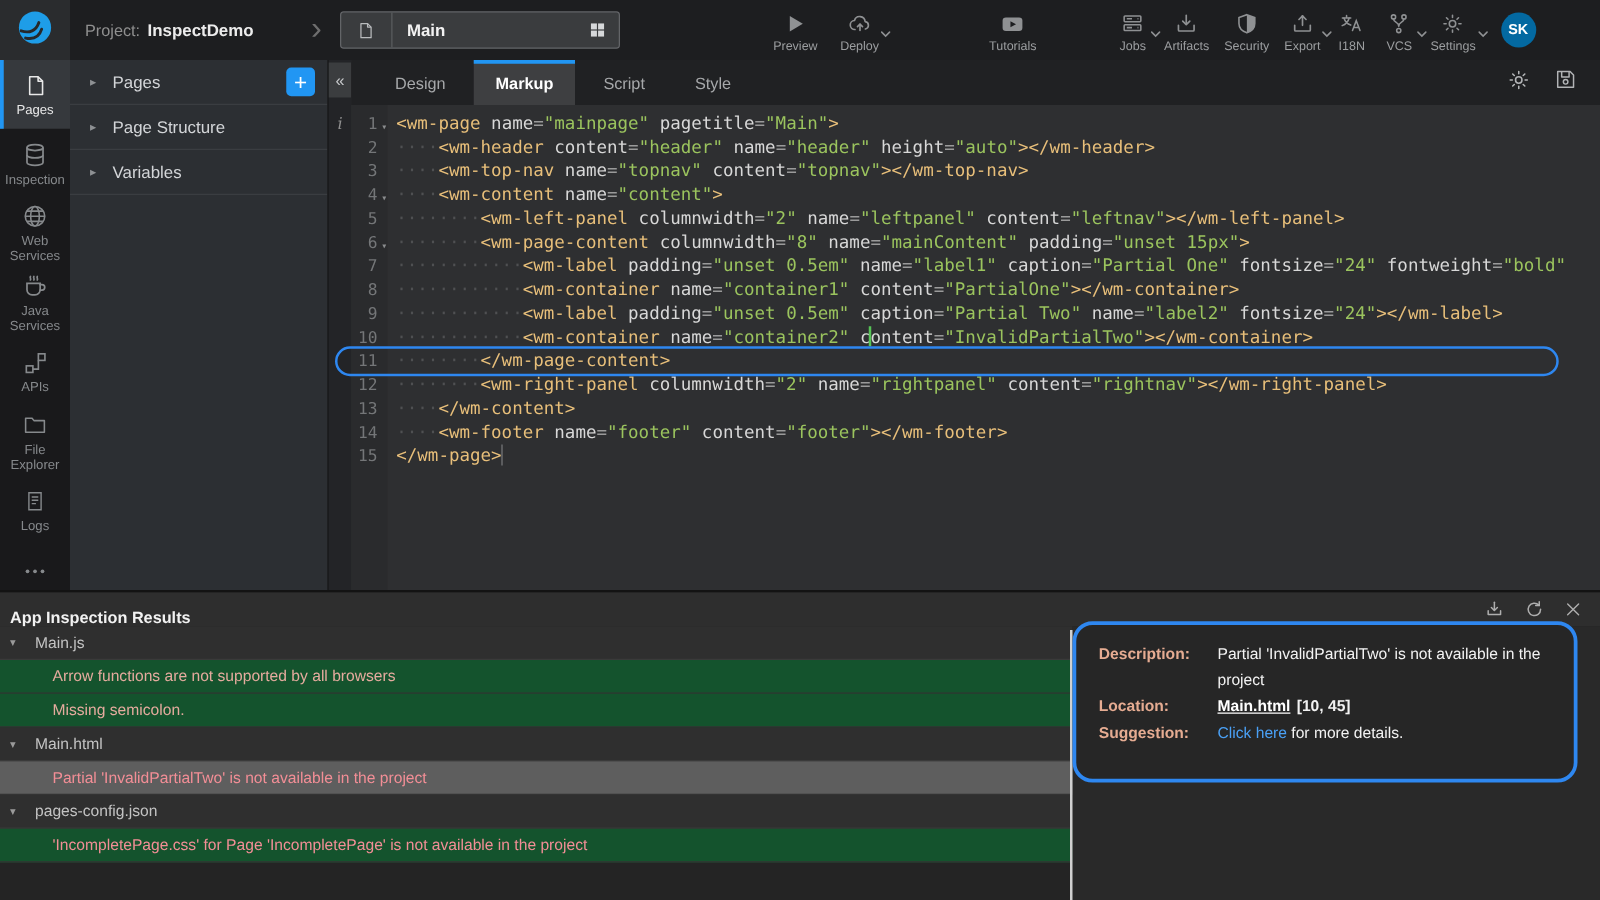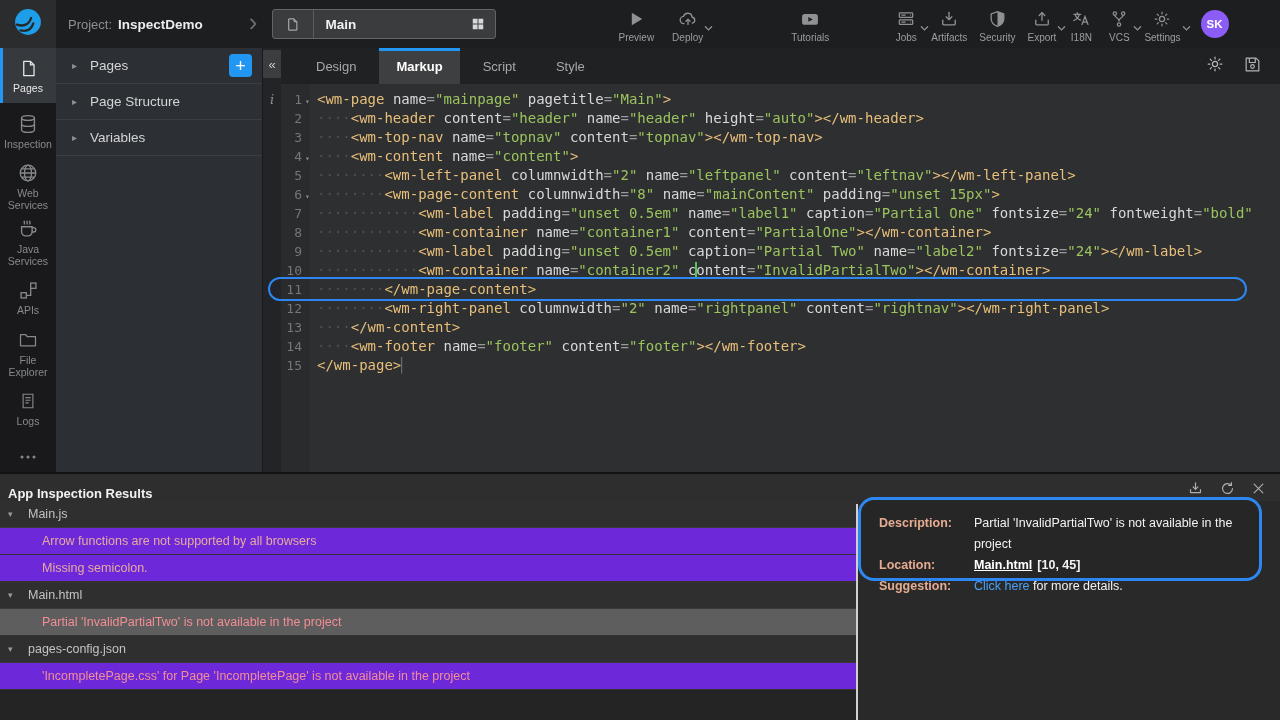--- a/index.html
+++ b/index.html
@@ -75,28 +75,28 @@
 
   
   .bottompanel { height:248px; background:#242424; border-top:2px solid #131313; position:relative; }
   .bp-header { height:27px; background:#2e2e2e; display:flex; align-items:flex-end; padding:0 14px 0 8px; }
   .bp-title { color:#f2f2f2; font-size:13px; font-weight:bold; flex:1; }
   .bp-hicons { display:flex; gap:15px; color:#aeaeae; align-items:center; }
   .bp-body { position:relative; height:219px; display:flex; }
   .bp-list { width:858px; flex:none; }
   .sec-row { height:27px; background:#2f2f2f; border-bottom:1px solid #3a3a3a; display:flex; align-items:center; color:#c3c3c3; font-size:12.5px; }
   .sec-caret { width:20px; margin-left:8px; font-size:9px; color:#9a9a9a; }
-  .issue-row { height:27px; border-bottom:1px solid #333; display:flex; align-items:center; padding-left:42px; font-size:12.5px; background:#6d28d9; }
+  .issue-row { height:27px; border-bottom:1px solid #333; display:flex; align-items:center; padding-left:42px; font-size:12.5px; background:#14532d; }
   .issue-row.warning { color:#e5ab9e; }
   .issue-row.error { color:#f28e96; }
   .issue-row.highlighted { background:#5e5e5e; }
   .bp-detail { flex:1; background:#292929; }
   .bp-scroll-thumb { position:absolute; left:856px; top:3px; width:2px; height:216px; background:#d0d0d0; z-index:5; }
 
-  .tooltip { position:absolute; left:858px; top:497px; width:404px; height:84px; background:#262626; border:3px solid #2e87f0; border-radius:16px; z-index:10; padding:13px 18px; }
+  .tooltip { position:absolute; left:858px; top:497px; width:404px; height:129px; background:#262626; border:3px solid #2e87f0; border-radius:16px; z-index:10; padding:13px 18px; }
   .tt-row { display:flex; font-size:12.5px; line-height:21px; }
   .tt-label { width:95px; flex:none; color:#e6ac92; font-weight:bold; }
   .tt-value { color:#f2f2f2; max-width:268px; }
   .tt-file { color:#ffffff; font-weight:bold; text-decoration:underline; cursor:pointer; }
   .tt-pos { font-weight:bold; margin-left:5px; color:#f2f2f2; }
   .tt-link { color:#4aa0f5; cursor:pointer; }
 </style>
 </head>
 <body>
 
@@ -239,21 +239,21 @@
               <circle cx="12" cy="12" r="3.1"></circle>
               <path d="M12 3.8v2.1M12 18.1v2.1M3.8 12h2.1M18.1 12h2.1M6.2 6.2l1.5 1.5M16.3 16.3l1.5 1.5M17.8 6.2l-1.5 1.5M7.7 16.3l-1.5 1.5"></path>
             </svg>
           </span>
           <span class="tcaret"><svg width="9" height="7" viewBox="0 0 10 7" fill="none" stroke="currentColor" stroke-width="1.4" stroke-linecap="round">
               <path d="M1.5 1.5L5 5l3.5-3.5"></path>
             </svg></span>
           <span class="tlabel">Settings</span>
         </div>
       </div>
-    <div class="avatar" style="background: #8b5cf6;">SK</div>
+    <div class="avatar" style="background: #0369a1;">SK</div>
   </header>
 
   <div class="workspace">
     <nav class="sidebar">
         <div class="sb-item active">
           <span class="sb-icon">
             <svg width="19" height="21" viewBox="0 0 24 24" fill="none" stroke="currentColor" stroke-width="1.6" stroke-linejoin="round">
               <path d="M6 3h8.5L19 7.5V21H6z"></path>
               <path d="M14.5 3v4.5H19"></path>
             </svg>

